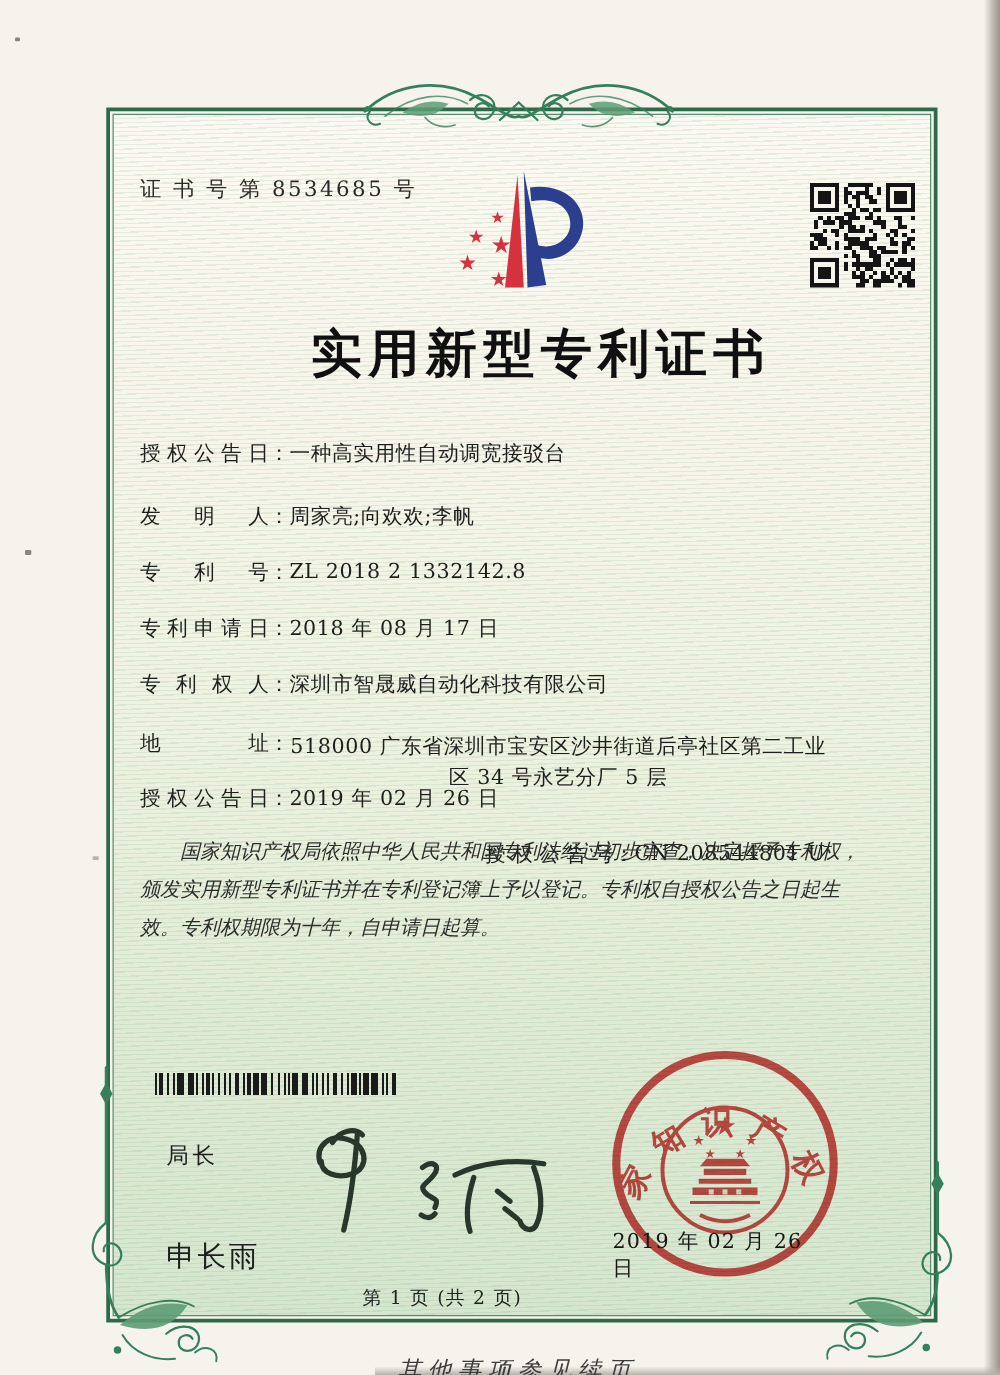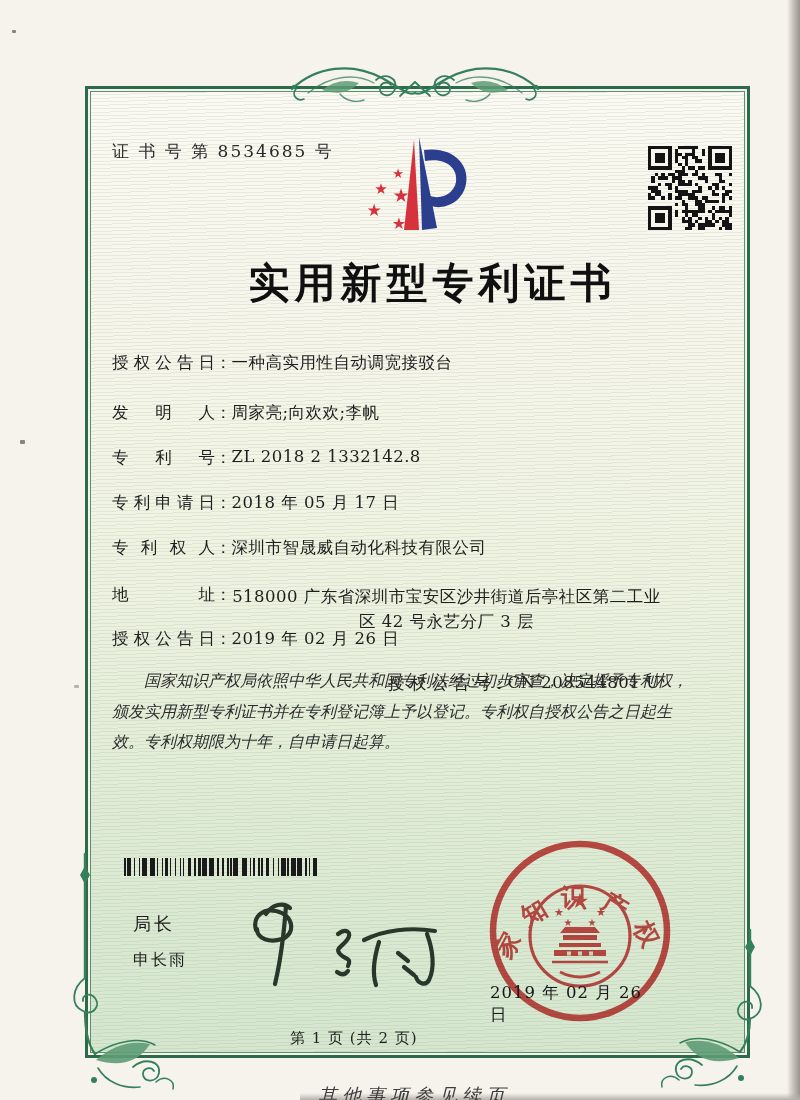--- a/index.html
+++ b/index.html
@@ -34,21 +34,21 @@
   .colon{vertical-align:top;}
   .fvalue{vertical-align:top;letter-spacing:.5px;text-align:center;}
   .fvalue.wrap{display:inline-block;width:430px;white-space:normal;line-height:25px;letter-spacing:.5px;}
   .grant2{position:absolute;left:276px;top:0;margin-top:45px;}
   
   .paras{left:112px;top:666px;width:586px;font-size:16px;line-height:30.5px;color:#2c2c2c;font-style:italic;}
   .paras p{margin:0;text-indent:2em;}
   
   .barcode{left:124px;top:858px;width:196px;height:18px;}
   .signer-title{left:133px;top:912px;font-size:18px;letter-spacing:3px;font-family:"DejaVu Sans","Liberation Sans",sans-serif;}
-  .signer-name{left:133px;top:950px;font-size:16px;letter-spacing:2px;font-family:Liberation Serif, serif;}
+  .signer-name{left:133px;top:990px;font-size:23px;letter-spacing:2px;font-family:Liberation Serif, serif;}
   .signature{left:238px;top:878px;mix-blend-mode:multiply;}
   .seal{left:480px;top:836px;mix-blend-mode:multiply;opacity:.94;}
   .seal-date{left:490px;top:982px;width:175px;font-size:16.5px;letter-spacing:1px;color:#161616;z-index:5;}
   .page-footer{left:290px;top:1029px;width:250px;text-align:left;font-size:15px;letter-spacing:1px;color:#222;}
   .continuation{left:318px;top:1083px;font-size:19px;letter-spacing:5px;color:#3c3c3c;font-style:italic;}
   .orn{pointer-events:none;}
 </style>
 </head>
 <body>
 
@@ -342,27 +342,27 @@
 <div class="abs row" style="top:352px;">
   <span class="flabel">授权公告日</span><span class="colon">：</span><span class="fvalue">一种高实用性自动调宽接驳台</span>
 </div>
 <div class="abs row" style="top:402px;">
   <span class="flabel">发明人</span><span class="colon">：</span><span class="fvalue">周家亮;向欢欢;李帆</span>
 </div>
 <div class="abs row" style="top:447px;">
   <span class="flabel">专利号</span><span class="colon">：</span><span class="fvalue">ZL 2018 2 1332142.8</span>
 </div>
 <div class="abs row" style="top:492px;">
-  <span class="flabel">专利申请日</span><span class="colon">：</span><span class="fvalue">2018 年 05 月 17 日</span>
+  <span class="flabel">专利申请日</span><span class="colon">：</span><span class="fvalue">2018 年 08 月 17 日</span>
 </div>
 <div class="abs row" style="top:537px;">
   <span class="flabel">专利权人</span><span class="colon">：</span><span class="fvalue">深圳市智晟威自动化科技有限公司</span>
 </div>
 <div class="abs row" style="top:584px;">
-  <span class="flabel">地址</span><span class="colon">：</span><span class="fvalue wrap">518000 广东省深圳市宝安区沙井街道后亭社区第二工业区 42 号永艺分厂 3 层</span>
+  <span class="flabel">地址</span><span class="colon">：</span><span class="fvalue wrap">518000 广东省深圳市宝安区沙井街道后亭社区第二工业区 34 号永艺分厂 5 层</span>
 </div>
 <div class="abs row" style="top:628px;">
   <span class="flabel">授权公告日</span><span class="colon">：</span><span class="fvalue">2019 年 02 月 26 日</span>
   <span class="grant2">
     <span class="flabel">授权公告号</span><span class="colon">：</span><span class="fvalue">CN 208544801 U</span>
   </span>
 </div>
 
 <div class="abs paras">
   <p>国家知识产权局依照中华人民共和国专利法经过初步审查，决定授予专利权，颁发实用新型专利证书并在专利登记簿上予以登记。专利权自授权公告之日起生效。专利权期限为十年，自申请日起算。</p>

